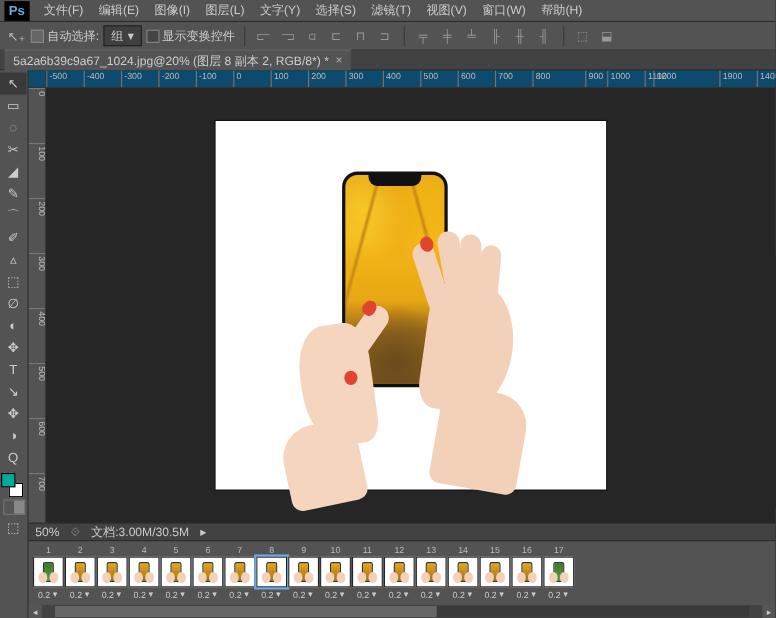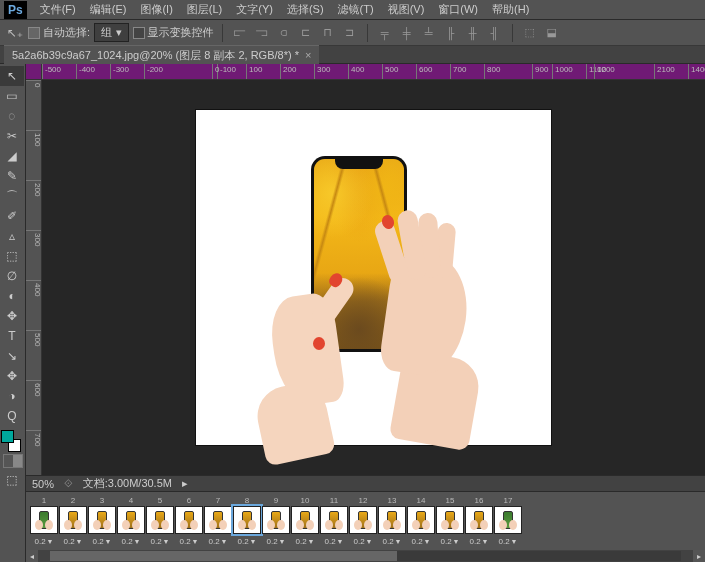--- a/index.html
+++ b/index.html
@@ -20,21 +20,21 @@
 .tabbar .tab .x{color:#aaa;font-size:11px}
 .workarea{flex:1;display:flex;min-height:0}
 .toolcol{width:26px;background:#535353;border-right:1px solid #2a2a2a;display:flex;flex-direction:column;padding:2px 0;gap:0}
 .toolcol .tool{width:24px;height:20px;display:flex;align-items:center;justify-content:center;color:#ccc;font-size:12px}
 .toolcol .tool.sel{background:#3a3a3a}
 .toolcol .swatch{margin-top:4px;position:relative;width:22px;height:22px}
 .toolcol .swatch .fg{position:absolute;top:0;left:1px;width:13px;height:13px;background:#00a89d;border:1px solid #000}
 .toolcol .swatch .bg{position:absolute;bottom:0;right:1px;width:13px;height:13px;background:#fff;border:1px solid #000}
 .toolcol .mask{width:20px;height:14px;border:1px solid #777;margin:2px auto;background:linear-gradient(to right,#555 50%,#888 50%)}
 .canvaswrap{flex:1;background:#262626;display:flex;flex-direction:column;min-width:0}
-.ruler-h{height:16px;background:#701a75;display:flex;position:relative;border-bottom:1px solid #333}
+.ruler-h{height:16px;background:#0c4a6e;display:flex;position:relative;border-bottom:1px solid #333}
 .ruler-h .origin{width:16px;height:16px;border-right:1px solid #333}
 .ruler-h .ticks{flex:1;position:relative;overflow:hidden}
 .ruler-h .tick{position:absolute;top:0;font-size:8px;color:#bbb;border-left:1px solid #777;height:16px;padding-left:2px;padding-top:1px}
 .canvasrow{flex:1;display:flex;min-height:0}
 .ruler-v{width:16px;background:#535353;border-right:1px solid #333;position:relative;overflow:hidden}
 .ruler-v .tick{position:absolute;left:0;font-size:8px;color:#bbb;border-top:1px solid #777;width:16px;writing-mode:vertical-rl;padding-top:2px;padding-left:1px}
 .canvas{flex:1;background:#262626;display:flex;align-items:center;justify-content:center;position:relative}
 .artboard{width:355px;height:335px;background:#fff;position:relative;box-shadow:0 0 0 1px #111}
 .phone{position:absolute;left:115px;top:46px;width:96px;height:196px;background:#111;border-radius:14px;padding:3px}
 .phone .notch{position:absolute;top:3px;left:24px;width:48px;height:10px;background:#111;border-radius:0 0 8px 8px;z-index:2}
@@ -170,35 +170,35 @@
   </div>
 
   <div class="canvaswrap">
     <div class="ruler-h">
       <div class="origin"></div>
       <div class="ticks" id="hticks">
           <div class="tick" style="left: 0px;">-500</div>
           <div class="tick" style="left: 34px;">-400</div>
           <div class="tick" style="left: 68px;">-300</div>
           <div class="tick" style="left: 102px;">-200</div>
-          <div class="tick" style="left: 136px; margin-left: 39px;">-100</div>
+          <div class="tick" style="left: 136px;">-100</div>
           <div class="tick" style="left: 170px;">0</div>
           <div class="tick" style="left: 204px;">100</div>
           <div class="tick" style="left: 238px;">200</div>
           <div class="tick" style="left: 272px;">300</div>
           <div class="tick" style="left: 306px;">400</div>
           <div class="tick" style="left: 340px;">500</div>
           <div class="tick" style="left: 374px;">600</div>
           <div class="tick" style="left: 408px;">700</div>
           <div class="tick" style="left: 442px;">800</div>
           <div class="tick" style="left: 490px;">900</div>
           <div class="tick" style="left: 510px;">1000</div>
           <div class="tick" style="left: 544px;">1100</div>
           <div class="tick" style="left: 552px;">1200</div>
-          <div class="tick" style="left: 612px;">2100</div>
+          <div class="tick" style="left: 612px;">1900</div>
           <div class="tick" style="left: 646px;">1400</div>
         </div>
     </div>
     <div class="canvasrow">
       <div class="ruler-v" id="vticks">
           <div class="tick" style="top: 0px;">0</div>
           <div class="tick" style="top: 50px;">100</div>
           <div class="tick" style="top: 100px;">200</div>
           <div class="tick" style="top: 150px;">300</div>
           <div class="tick" style="top: 200px;">400</div>

